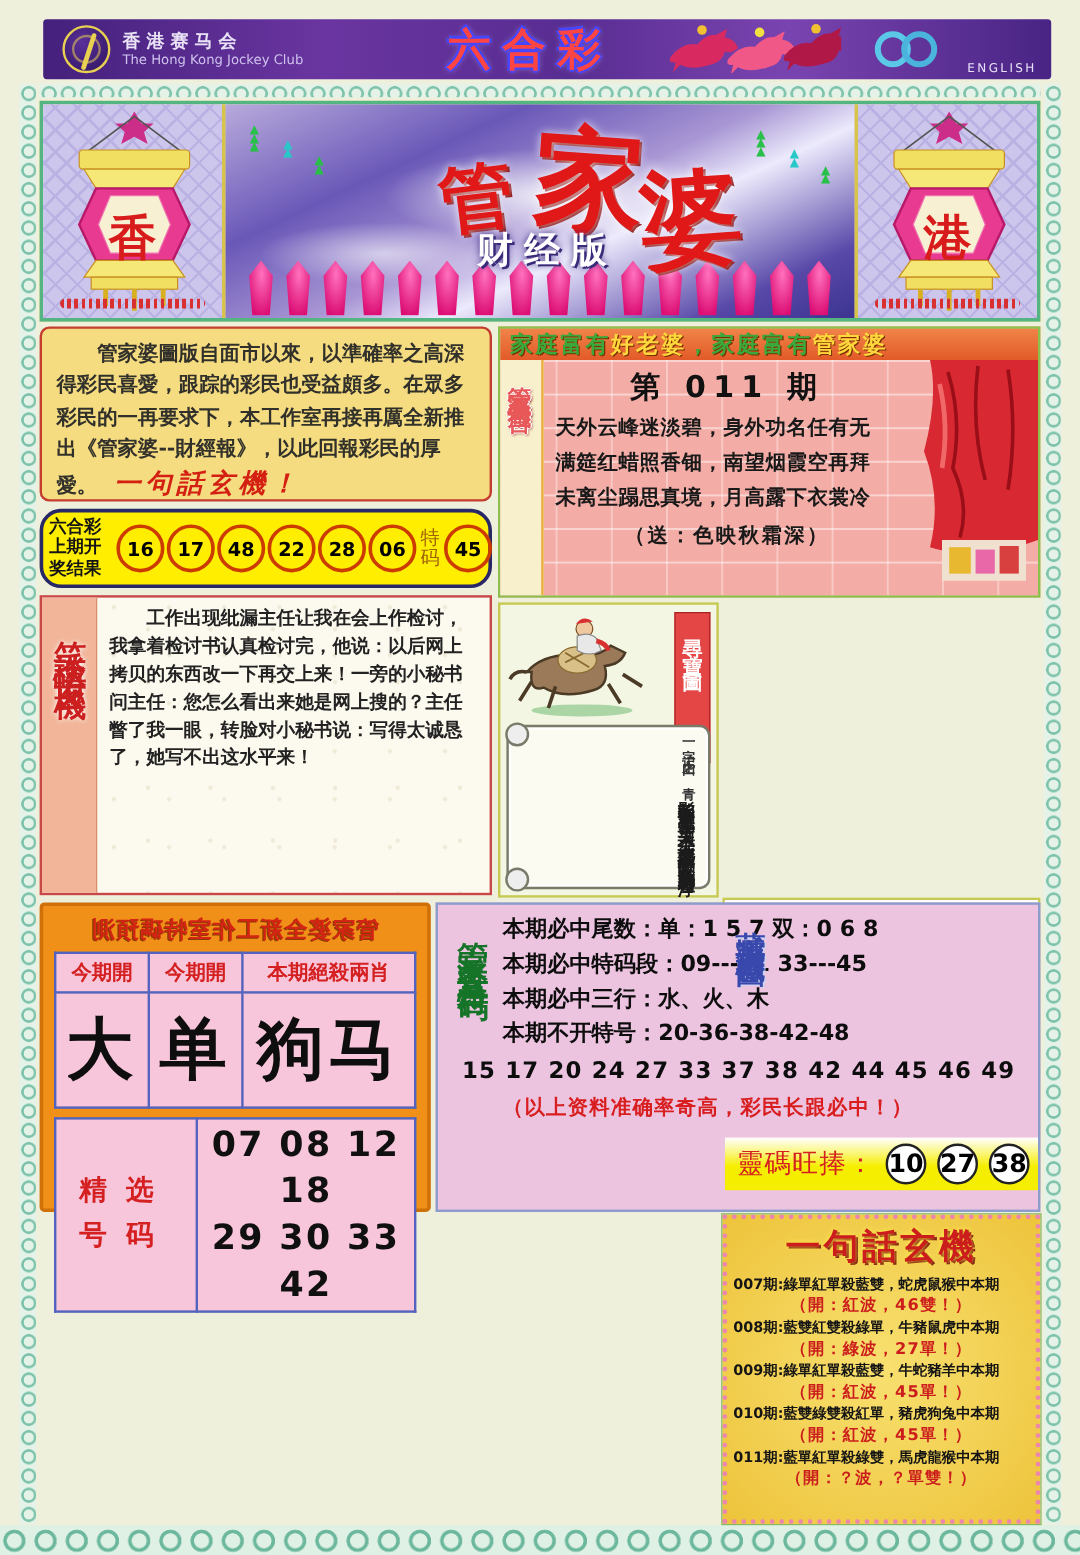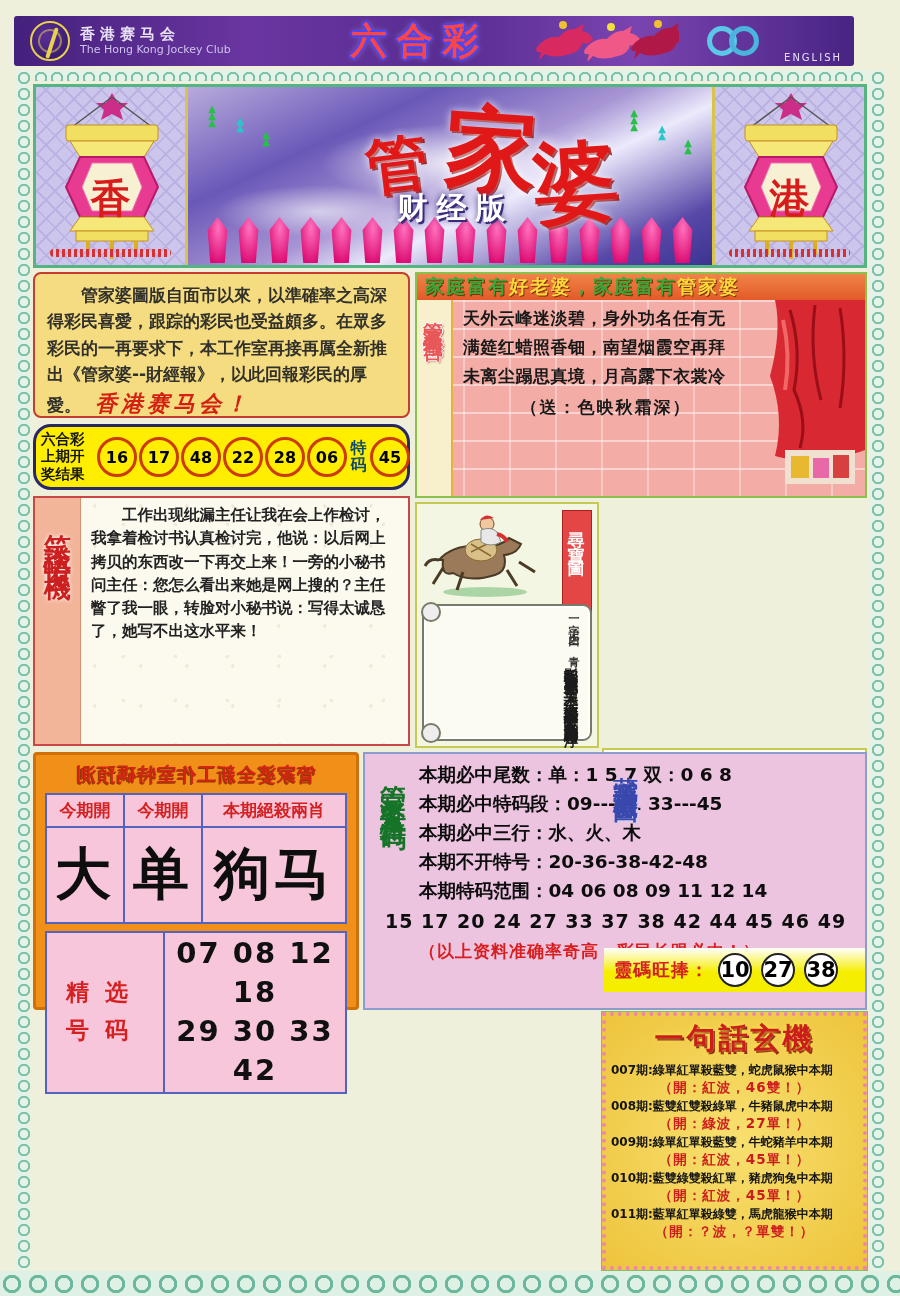--- a/index.html
+++ b/index.html
@@ -4,21 +4,21 @@
 <style>
   html,body{margin:0;padding:0;background:#cfe4d6;}
   *{box-sizing:border-box;}
   #page{position:relative;width:900px;height:1296px;margin:0 auto;background:#eef0dc;
         font-family:"DejaVu Sans",sans-serif;overflow:hidden;}
   .abs{position:absolute;}
   
   .lace{background-color:#e4f2e8;background-image:radial-gradient(circle at 8px 8px,transparent 4px,#7cc2aa 4.5px 6px,transparent 6.5px);background-size:16px 16px;}
   .lace-big{background-color:#dff0e4;background-image:radial-gradient(circle at 12px 13px,transparent 6px,#6cb89e 6.5px 9px,transparent 9.5px);background-size:26px 26px;}
   
-  #hdr{left:14px;top:16px;width:840px;height:50px;border-radius:3px;
+  #hdr{left:36px;top:16px;width:840px;height:50px;border-radius:3px;
        background:linear-gradient(90deg,#44217c,#6a35a0 28%,#582d92 52%,#7a44b0 74%,#482484);
        display:flex;align-items:center;color:#fff;}
   .jclogo{width:40px;height:40px;border-radius:50%;border:2px solid #e8d050;margin:0 10px 0 16px;
           background:radial-gradient(circle at 40% 35%,#5a2f9a,#2e1560);position:relative;flex:0 0 auto;}
   .jclogo:before{content:"";position:absolute;inset:6px;border-radius:50%;border:2px solid #e8d05088;transform:rotate(25deg);}
   .jclogo:after{content:"";position:absolute;left:18px;top:4px;width:4px;height:32px;background:#e8d050;transform:rotate(18deg);border-radius:2px;}
   .clubtxt{line-height:1.2;}
   .club-cn{font-size:15px;font-weight:bold;letter-spacing:5px;color:#e9e2f6;}
   .club-en{font-size:11px;color:#cfc2ee;}
   .hdr-title{font-size:36px;font-weight:bold;color:#ff4444;letter-spacing:10px;margin-left:120px;
@@ -60,21 +60,21 @@
   #intro{left:33px;top:272px;width:377px;height:146px;background:#f5dc80;border:2px solid #c43d2e;border-radius:8px;
          padding:8px 12px;font-size:17px;font-weight:bold;color:#31302a;line-height:1.55;}
   #intro p{margin:0;text-indent:2em;}
   .wish{color:#d42012;font-size:22px;letter-spacing:4px;font-style:italic;margin-left:14px;}
   
   #results{left:33px;top:424px;width:377px;height:66px;background:#ffee00;border:3px solid #282866;border-radius:18px;
            display:flex;align-items:center;padding:0 5px;gap:2px;}
   .res-label{width:54px;font-size:14.5px;font-weight:bold;color:#141414;line-height:1.18;flex:0 0 auto;}
   .ball{width:40px;height:40px;border:3px solid #cc3c00;border-radius:50%;display:flex;align-items:center;justify-content:center;
         font-size:16px;font-weight:bold;color:#000;flex:0 0 auto;}
-  .tm{width:19px;font-size:16px;font-weight:bold;color:#0c4a6e;line-height:1.05;text-align:center;flex:0 0 auto;}
+  .tm{width:19px;font-size:16px;font-weight:normal;color:#a16207;line-height:1.05;text-align:center;flex:0 0 auto;}
   
   #joke{left:33px;top:496px;width:377px;height:250px;background:#fcf9ee;border:2px solid #c84848;display:flex;
         background-image:radial-gradient(circle at 30% 20%,#efe9d8 0 1.5px,transparent 2px),
                          radial-gradient(circle at 70% 60%,#efe9d8 0 1.5px,transparent 2px);
         background-size:46px 40px,52px 44px;}
   .joke-side{width:46px;background:#f2b59a;border-right:1px solid #d89070;display:flex;justify-content:center;padding-top:14px;}
   .joke-side .vert{font-size:27px;font-weight:bold;color:#cc2020;letter-spacing:10px;text-shadow:0 0 4px #fff;}
   .joke-main{flex:1;padding:6px 10px;}
   .joke-title{text-align:center;color:#e02222;font-size:22px;font-weight:bold;letter-spacing:4px;margin:2px 0 4px;}
   .joke-body{font-size:15.5px;font-weight:bold;color:#222;line-height:1.5;text-indent:2em;margin:0;}
@@ -106,21 +106,21 @@
   .scroll:before{top:-4px;} .scroll:after{bottom:-4px;}
   .scroll-in{position:absolute;inset:6px 10px;writing-mode:vertical-rl;text-orientation:upright;display:flex;gap:4px;}
   .scol{font-size:14.5px;font-weight:bold;color:#1c1c1c;letter-spacing:2px;}
   .scol.hd{font-size:11px;letter-spacing:4px;color:#333;}
   
   #hid{left:602px;top:502px;width:265px;height:246px;background:#fff;border:2px solid #c6ca52;position:relative;overflow:hidden;}
   .hid-label{position:absolute;left:5px;top:6px;z-index:2;}
   .hid-label .vert{font-size:25px;font-weight:bold;color:#3948ac;letter-spacing:6px;text-shadow:1px 1px 0 #cdd4f2;}
   .lucky{position:absolute;left:0;right:0;bottom:0;height:44px;background:linear-gradient(#ffffff,#f6ee00 55%);
          display:flex;align-items:center;gap:9px;padding-left:10px;z-index:2;}
-  .lucky-label{font-size:18px;font-weight:bold;color:#d42020;letter-spacing:1px;}
+  .lucky-label{font-size:22px;font-weight:normal;color:#d42020;letter-spacing:1px;}
   .lball{width:34px;height:34px;background:#fff;border:2px solid #222;border-radius:50%;display:flex;align-items:center;justify-content:center;
          font-size:21px;font-weight:bold;color:#000;}
   
   #pred{left:33px;top:752px;width:326px;height:258px;background:#f09018;border:3px solid #cf7009;border-radius:4px;padding:5px 9px;}
   .pred-title{text-align:center;font-size:19px;font-weight:bold;color:#d42414;letter-spacing:1px;transform:scaleX(-1);
               text-shadow:1px 1px 0 #8a3c00;margin:2px 0 5px;}
   table.pt{border-collapse:collapse;width:100%;}
   table.pt td{border:2px solid #5464be;background:#f8c6da;text-align:center;}
   .pt-h{font-size:17px;font-weight:bold;color:#d42020;padding:4px 0;}
   .pt-v{font-size:56px;font-weight:bold;color:#0e0e0e;height:96px;letter-spacing:4px;}
@@ -240,21 +240,21 @@
           <div class="petal"></div>
         <div class="petal"></div>
           <div class="petal"></div>
           <div class="petal"></div>
           <div class="petal"></div>
       </div>
     </div>
   </div>
 
   <div id="intro" class="abs">
-    <p><span>管家婆圖版自面市以來，以準確率之高深得彩民喜愛，跟踪的彩民也受益頗多。在眾多彩民的一再要求下，本工作室再接再厲全新推出《管家婆--財經報》，以此回報彩民的厚愛。</span><span class="wish">香港赛马会！</span></p>
+    <p><span>管家婆圖版自面市以來，以準確率之高深得彩民喜愛，跟踪的彩民也受益頗多。在眾多彩民的一再要求下，本工作室再接再厲全新推出《管家婆--財經報》，以此回報彩民的厚愛。</span><span class="wish">一句話玄機！</span></p>
   </div>
 
   <div id="results" class="abs">
     <div class="res-label">
       <div>六合彩</div>
       <div>上期开</div>
       <div>奖结果</div>
     </div>
     <div class="ball">16</div>
     <div class="ball">17</div>
@@ -280,20 +280,21 @@
       <span class="bp-g">家庭富有</span>
         <span class="bp-y">好老婆</span>
         <span class="bp-g">，家庭富有</span>
         <span class="bp-y">管家婆</span>
     </div>
     <div class="prov-body">
       <div class="prov-side">
         <span class="vert">管家婆八句箴言</span>
       </div>
       <div class="prov-center">
+        <div class="prov-issue">第 011 期</div>
         <div class="prov-line">天外云峰迷淡碧，身外功名任有无</div>
         <div class="prov-line">满筵红蜡照香钿，南望烟霞空再拜</div>
         <div class="prov-line">未离尘蹋思真境，月高露下衣裳冷</div>
         <div class="prov-gift">（送：色映秋霜深）</div>
       </div>
       <div class="prov-cloth">
         <svg width="110" height="192" viewBox="0 0 110 192">
           <path d="M20,0 h90 v150 q-25,10 -45,2 q-20,12 -45,4 q10,-40 -5,-80 q12,-45 5,-76z" fill="#d82832"></path>
           <path d="M35,10 q12,40 4,80 q14,30 6,58 M60,5 q-6,50 6,95 M85,8 q8,50 0,100" stroke="#9a0e18" stroke-width="3" fill="none"></path>
           <path d="M28,20 q8,35 2,70" stroke="#f06868" stroke-width="4" fill="none"></path>
@@ -402,21 +403,20 @@
 
   <div id="direct" class="abs">
     <div class="dir-side">
         <span class="vert">管家婆直言特码</span>
       </div>
     <div class="dir-main">
       <div class="dline">本期必中尾数：单：1 5 7 双：0 6 8</div>
       <div class="dline">本期必中特码段：09---21 33---45</div>
       <div class="dline">本期必中三行：水、火、木</div>
       <div class="dline">本期不开特号：20-36-38-42-48</div>
-      <div class="dline">本期特码范围：04 06 08 09 11 12 14</div>
       <div class="dextra">15 17 20 24 27 33 37 38 42 44 45 46 49</div>
       <div class="dnote">（以上资料准确率奇高，彩民长跟必中！）</div>
     </div>
   </div>
 
   <div id="oneliner" class="abs">
     <div class="ol-title">一句話玄機</div>
     <div class="ol-line">007期:綠單紅單殺藍雙，蛇虎鼠猴中本期</div>
     <div class="ol-res">（開：紅波，46雙！）</div>
     <div class="ol-line">008期:藍雙紅雙殺綠單，牛豬鼠虎中本期</div>

